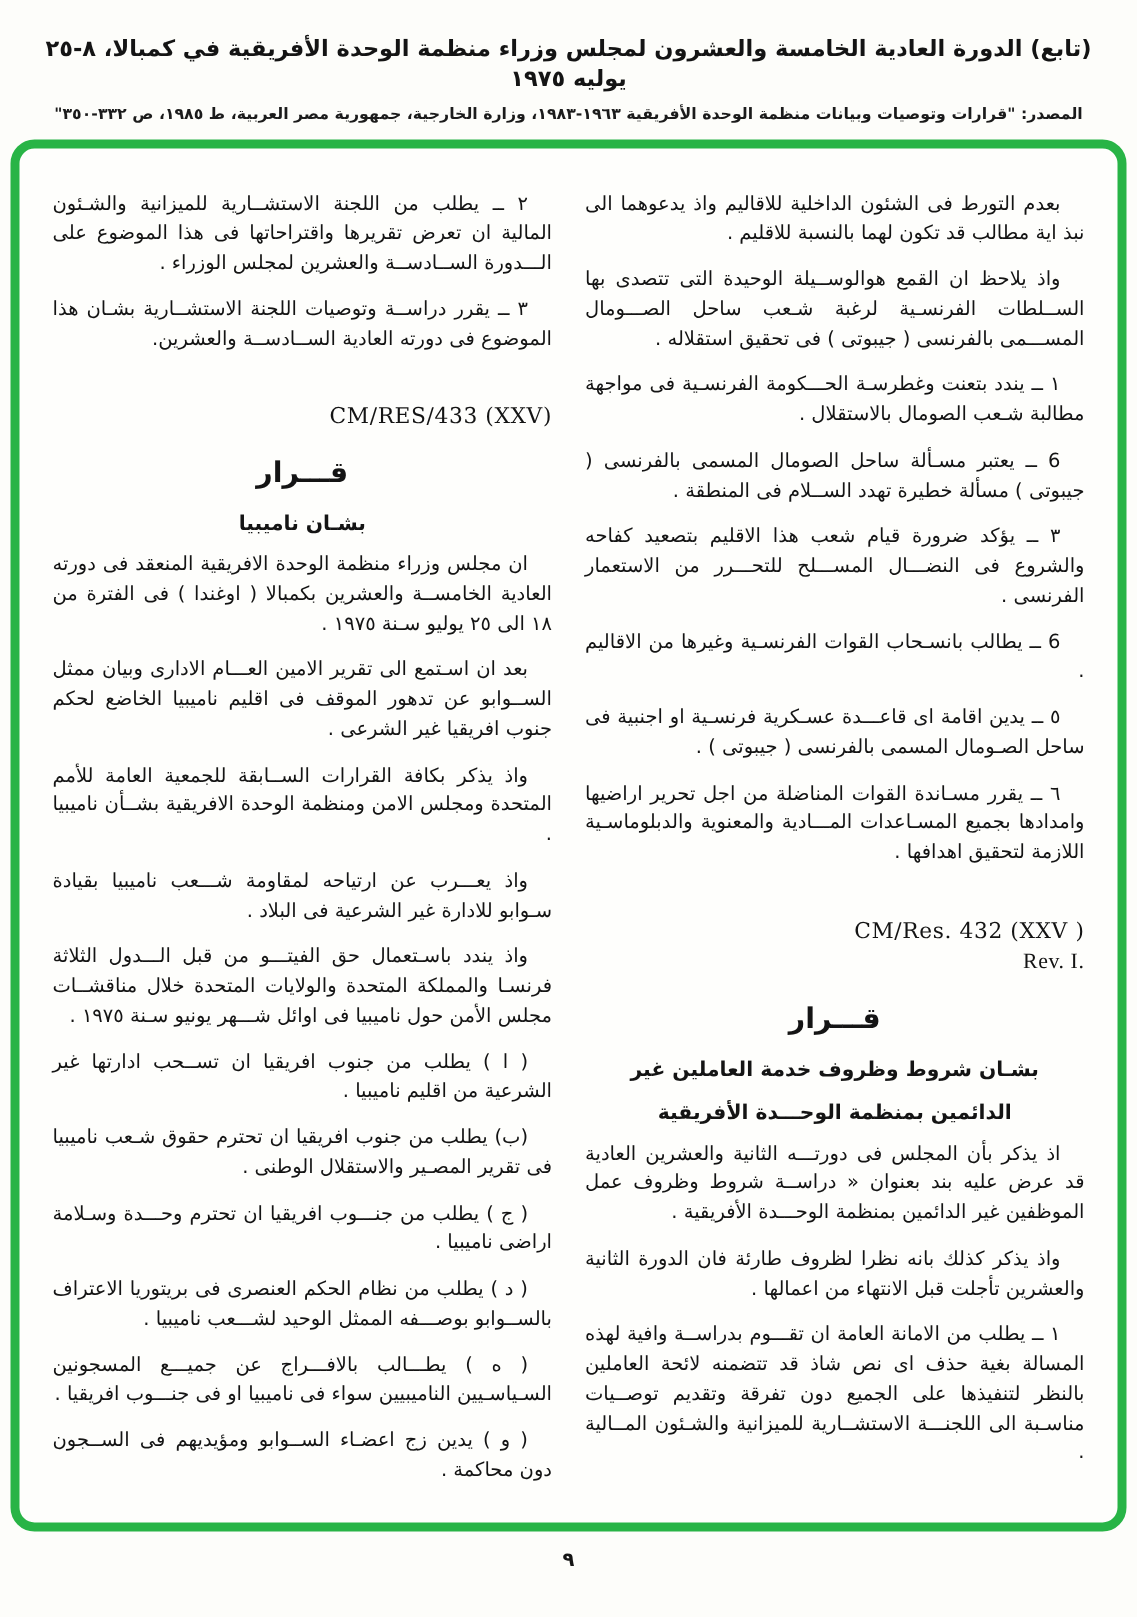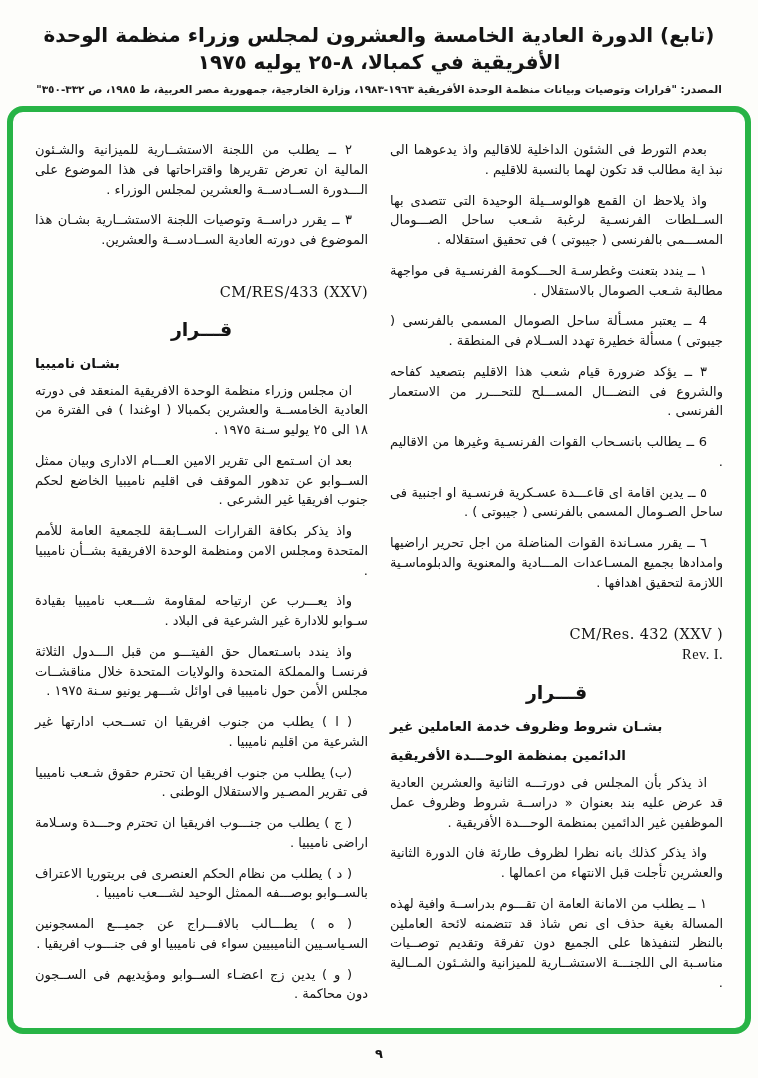--- a/index.html
+++ b/index.html
@@ -12,21 +12,21 @@
     font-family: "DejaVu Sans", sans-serif;
     overflow: hidden;
     position: relative;
   }
   .doc-header {
     direction: rtl;
     text-align: center;
     padding-top: 22px;
   }
   .doc-header .title {
-    font-size: 20px;
+    font-size: 15px;
     font-weight: bold;
     line-height: 1.35;
     padding: 0 20px;
   }
   .doc-header .source {
     font-size: 10.5px;
     font-weight: bold;
     margin-top: 7px;
     padding: 0 14px;
     color: #1b1b1b;
@@ -71,21 +71,21 @@
     margin-bottom: 10px;
     font-family: Liberation Serif, serif;
   }
   .block.heading-main {
     text-align: center;
     font-weight: bold;
     font-size: 19px;
     margin: 18px 0 12px 0;
   }
   .block.heading-sub {
-    text-align: left;
+    text-align: center;
     font-weight: bold;
     font-size: 13.5px;
     line-height: 1.7;
     margin: 0 0 6px 0;
   }
   .block.heading-sub:last-of-type { margin-bottom: 12px; }
   .page-number {
     text-align: center;
     font-size: 13px;
     font-weight: bold;
@@ -99,21 +99,21 @@
 <div class="doc-header">
   <div class="title">(تابع) الدورة العادية الخامسة والعشرون لمجلس وزراء منظمة الوحدة الأفريقية في كمبالا، ٨-٢٥ يوليه ١٩٧٥</div>
   <div class="source">المصدر: "قرارات وتوصيات وبيانات منظمة الوحدة الأفريقية ١٩٦٣-١٩٨٣، وزارة الخارجية، جمهورية مصر العربية، ط ١٩٨٥، ص ٣٣٢-٣٥٠"</div>
 </div>
 
 <div class="content-box">
   <div class="column">
       <div class="block para">بعدم التورط فى الشئون الداخلية للاقاليم واذ يدعوهما الى نبذ اية مطالب قد تكون لهما بالنسبة للاقليم .</div>
       <div class="block para">واذ يلاحظ ان القمع هوالوســيلة الوحيدة التى تتصدى بها الســلطات الفرنسـية لرغبة شـعب ساحل الصـــومال المســـمى بالفرنسى ( جيبوتى ) فى تحقيق استقلاله .</div>
       <div class="block para">١ ــ يندد بتعنت وغطرسـة الحـــكومة الفرنسـية فى مواجهة مطالبة شـعب الصومال بالاستقلال .</div>
-      <div class="block para">4 ــ يعتبر مسـألة ساحل الصومال المسمى بالفرنسى ( جيبوتى ) مسألة خطيرة تهدد الســلام فى المنطقة .</div>
+      <div class="block para">6 ــ يعتبر مسـألة ساحل الصومال المسمى بالفرنسى ( جيبوتى ) مسألة خطيرة تهدد الســلام فى المنطقة .</div>
       <div class="block para">٣ ــ يؤكد ضرورة قيام شعب هذا الاقليم بتصعيد كفاحه والشروع فى النضـــال المســـلح للتحـــرر من الاستعمار الفرنسى .</div>
       <div class="block para">6 ــ يطالب بانسـحاب القوات الفرنسـية وغيرها من الاقاليم .</div>
       <div class="block para">٥ ــ يدين اقامة اى قاعـــدة عسـكرية فرنسـية او اجنبية فى ساحل الصـومال المسمى بالفرنسى ( جيبوتى ) .</div>
       <div class="block para">٦ ــ يقرر مسـاندة القوات المناضلة من اجل تحرير اراضيها وامدادها بجميع المسـاعدات المـــادية والمعنوية والدبلوماسـية اللازمة لتحقيق اهدافها .</div>
       <div class="block res-label">CM/Res. 432 (XXV )</div>
       <div class="block res-label">Rev. I.</div>
       <div class="block heading-main">قـــرار</div>
       <div class="block heading-sub">بشـان شروط وظروف خدمة العاملين غير</div>
       <div class="block heading-sub">الدائمين بمنظمة الوحـــدة الأفريقية</div>
       <div class="block para">اذ يذكر بأن المجلس فى دورتـــه الثانية والعشرين العادية قد عرض عليه بند بعنوان « دراســة شروط وظروف عمل الموظفين غير الدائمين بمنظمة الوحـــدة الأفريقية .</div>

